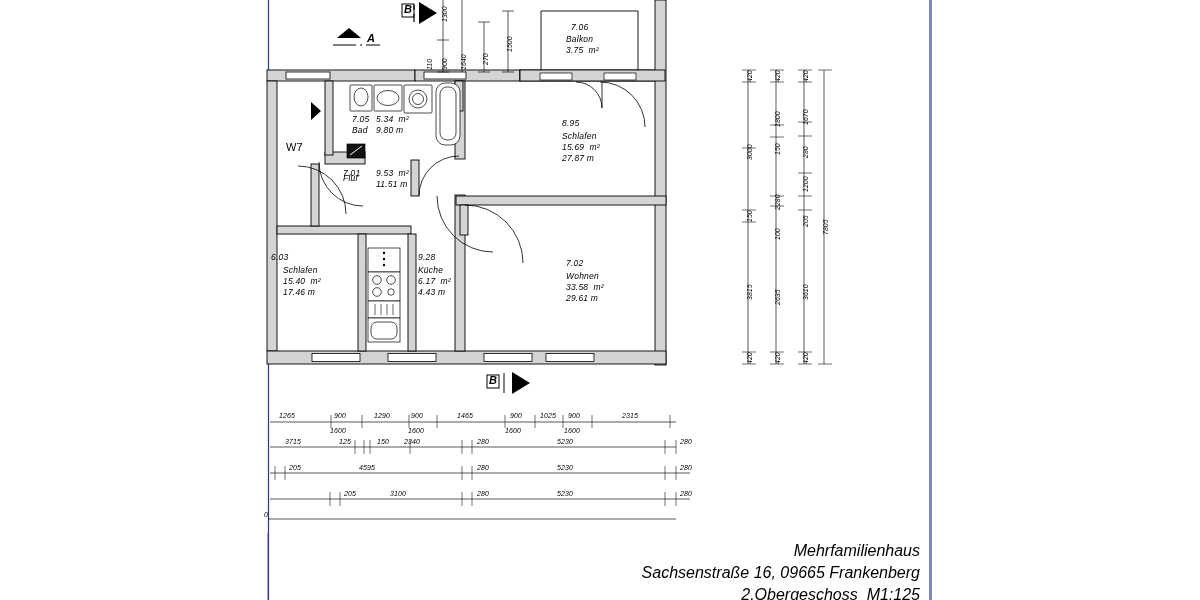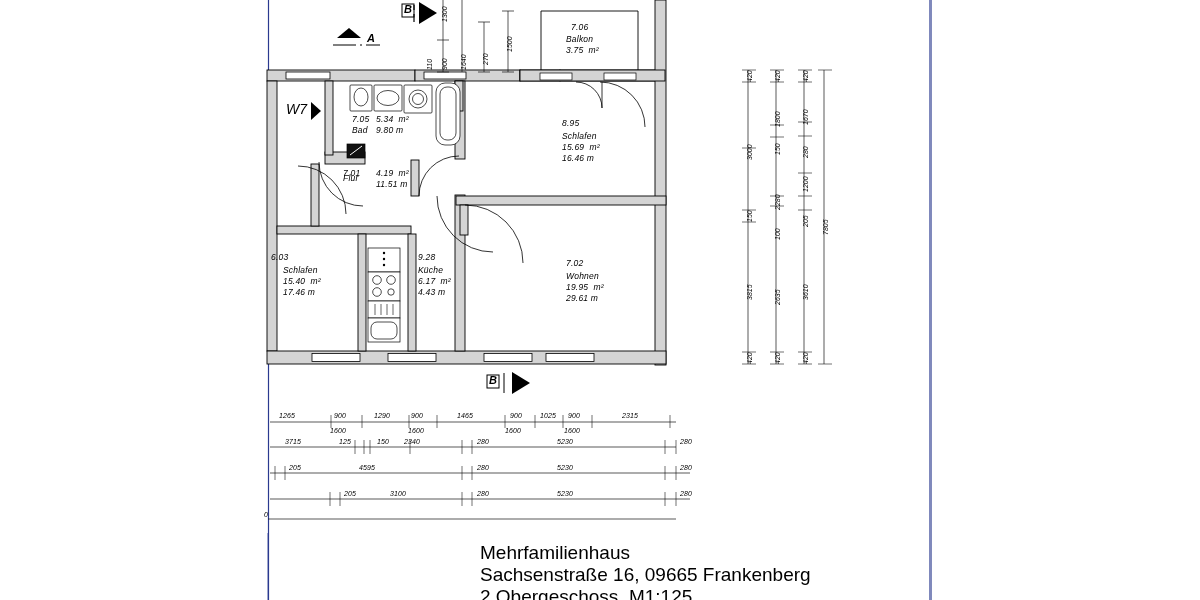--- a/index.html
+++ b/index.html
@@ -2,23 +2,23 @@
 <html><head>
 <meta charset="utf-8">
 <style>
   html,body{margin:0;padding:0;background:#ffffff;}
   body{width:1200px;height:600px;overflow:hidden;font-family:"Liberation Sans",sans-serif;position:relative;}
   #plan{position:absolute;left:0;top:0;width:1200px;height:600px;}
   .txt{position:absolute;white-space:pre;font-family:"Liberation Sans",sans-serif;color:#000;}
   .room{font-size:8.5px;line-height:10.6px;font-style:italic;letter-spacing:0.2px;}
   .dim{font-size:7px;font-style:italic;letter-spacing:0.1px;}
   .vdim{font-size:7px;font-style:italic;transform-origin:left top;transform:rotate(-90deg);}
-  .title{font-size:19px;text-align:left;}
+  .title{font-size:16px;font-style:italic;text-align:right;}
   .sect{font-size:11px;font-style:italic;font-weight:bold;}
-  .w7{font-size:14px;font-style:italic;}
+  .w7{font-size:11px;margin-top:40px;}
 </style>
 </head>
 <body>
 
 <svg id="plan" viewBox="0 0 1200 600">
 
   <line x1="268.5" y1="0" x2="268.5" y2="600" stroke="#2b3a8f" stroke-width="1.2"></line>
   <line x1="930" y1="0" x2="930" y2="600" stroke="#2b3a8f" stroke-width="1.2"></line>
   <line x1="931.5" y1="0" x2="931.5" y2="600" stroke="#2b3a8f" stroke-width="0.6"></line>
 
@@ -231,46 +231,46 @@
 <div class="txt sect" style="left:367px;top:32px">A</div>
 <div class="txt sect" style="left:404px;top:3px">B</div>
 <div class="txt sect" style="left:489px;top:374px">B</div>
 
 <div class="txt room" style="left:352px;top:114px">7.05</div>
 <div class="txt room" style="left:376px;top:114px">5.34  m²</div>
 <div class="txt room" style="left:352px;top:125px">Bad</div>
 <div class="txt room" style="left:376px;top:125px">9.80 m</div>
 
 <div class="txt room" style="left:343px;top:168px">7.01</div>
-<div class="txt room" style="left:376px;top:168px">4.19  m²</div>
+<div class="txt room" style="left:376px;top:168px">9.53  m²</div>
 <div class="txt room" style="left:343px;top:173px">Flur</div>
 <div class="txt room" style="left:376px;top:179px">11.51 m</div>
 
 <div class="txt room" style="left:571px;top:22px">7.06</div>
 <div class="txt room" style="left:566px;top:34px">Balkon</div>
 <div class="txt room" style="left:566px;top:45px">3.75  m²</div>
 
 <div class="txt room" style="left:562px;top:118px">8.95</div>
 <div class="txt room" style="left:562px;top:131px">Schlafen</div>
 <div class="txt room" style="left:562px;top:142px">15.69  m²</div>
-<div class="txt room" style="left:562px;top:153px">16.46 m</div>
+<div class="txt room" style="left:562px;top:153px">27.87 m</div>
 
 <div class="txt room" style="left:271px;top:252px">6.03</div>
 <div class="txt room" style="left:283px;top:265px">Schlafen</div>
 <div class="txt room" style="left:283px;top:276px">15.40  m²</div>
 <div class="txt room" style="left:283px;top:287px">17.46 m</div>
 
 <div class="txt room" style="left:418px;top:252px">9.28</div>
 <div class="txt room" style="left:418px;top:265px">Küche</div>
 <div class="txt room" style="left:418px;top:276px">6.17  m²</div>
 <div class="txt room" style="left:418px;top:287px">4.43 m</div>
 
 <div class="txt room" style="left:566px;top:258px">7.02</div>
 <div class="txt room" style="left:566px;top:271px">Wohnen</div>
-<div class="txt room" style="left:566px;top:282px">19.95  m²</div>
+<div class="txt room" style="left:566px;top:282px">33.58  m²</div>
 <div class="txt room" style="left:566px;top:293px">29.61 m</div>
 
 <div class="txt vdim" style="left:441px;top:22px">1300</div>
 <div class="txt vdim" style="left:441px;top:70px">900</div>
 <div class="txt vdim" style="left:460px;top:70px">1640</div>
 <div class="txt vdim" style="left:482px;top:65px">270</div>
 <div class="txt vdim" style="left:426px;top:70px">110</div>
 <div class="txt vdim" style="left:506px;top:52px">1500</div>
 
 <div class="txt vdim" style="left:746px;top:82px">420</div>

